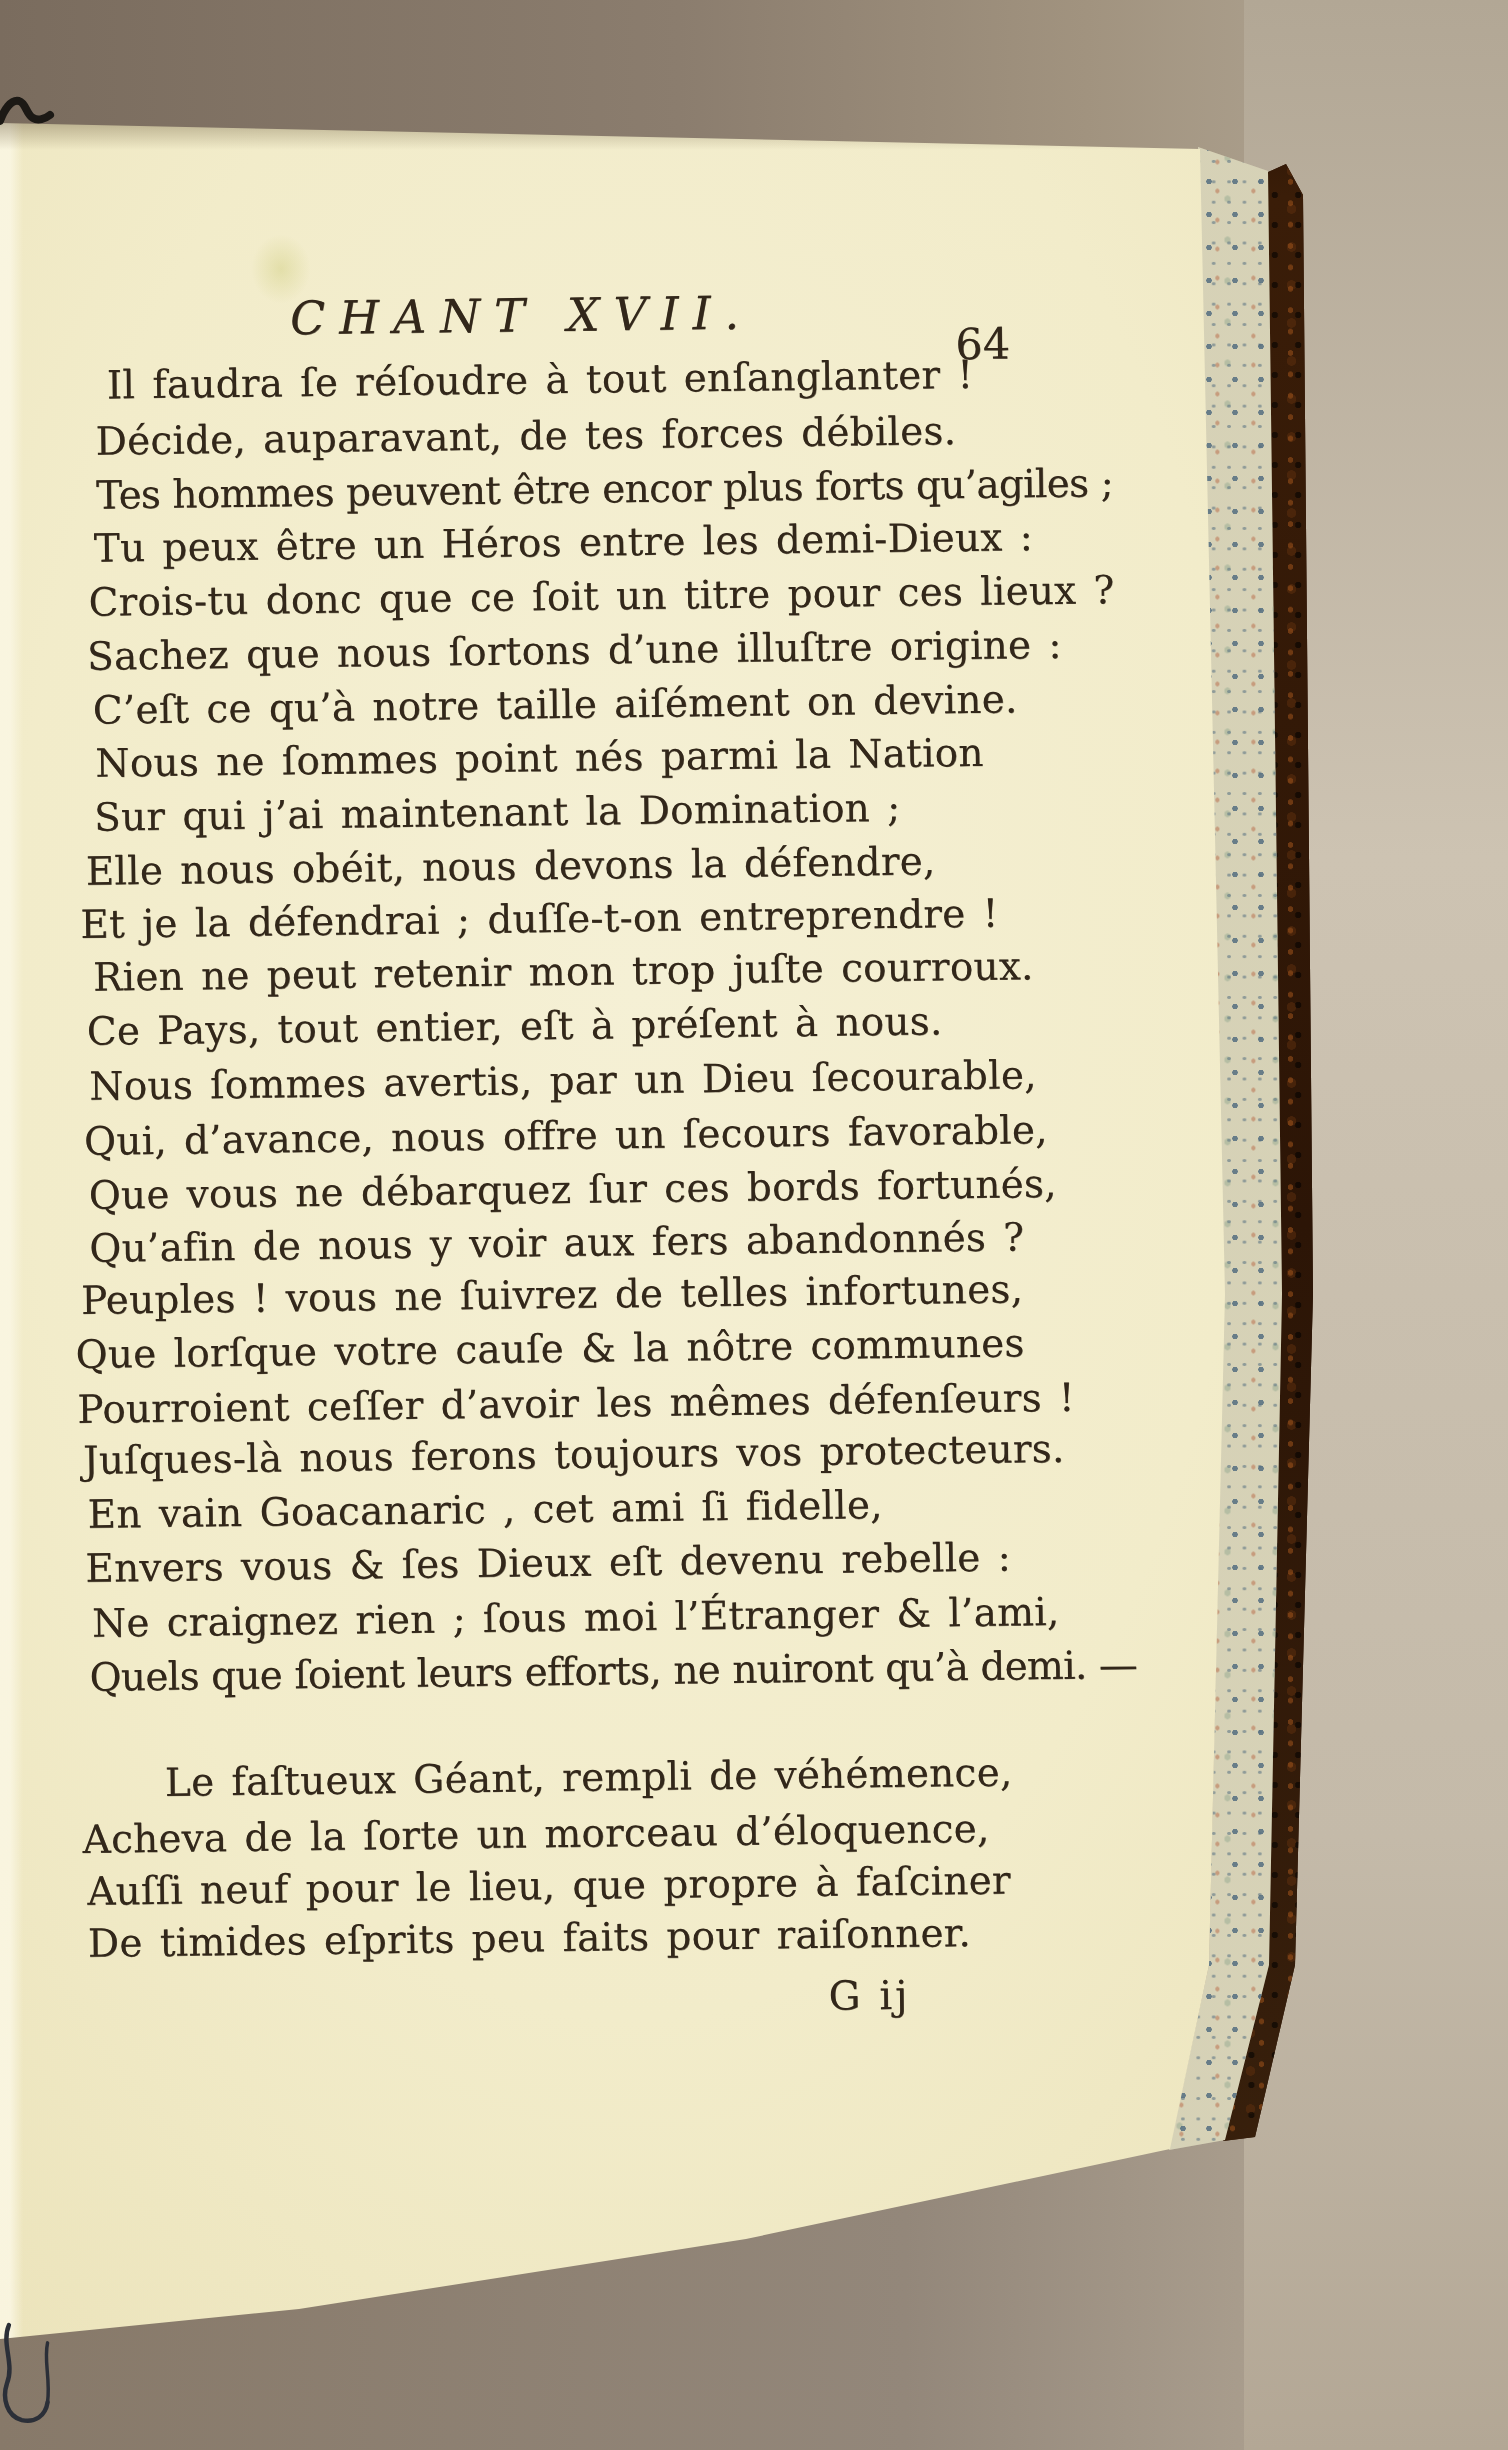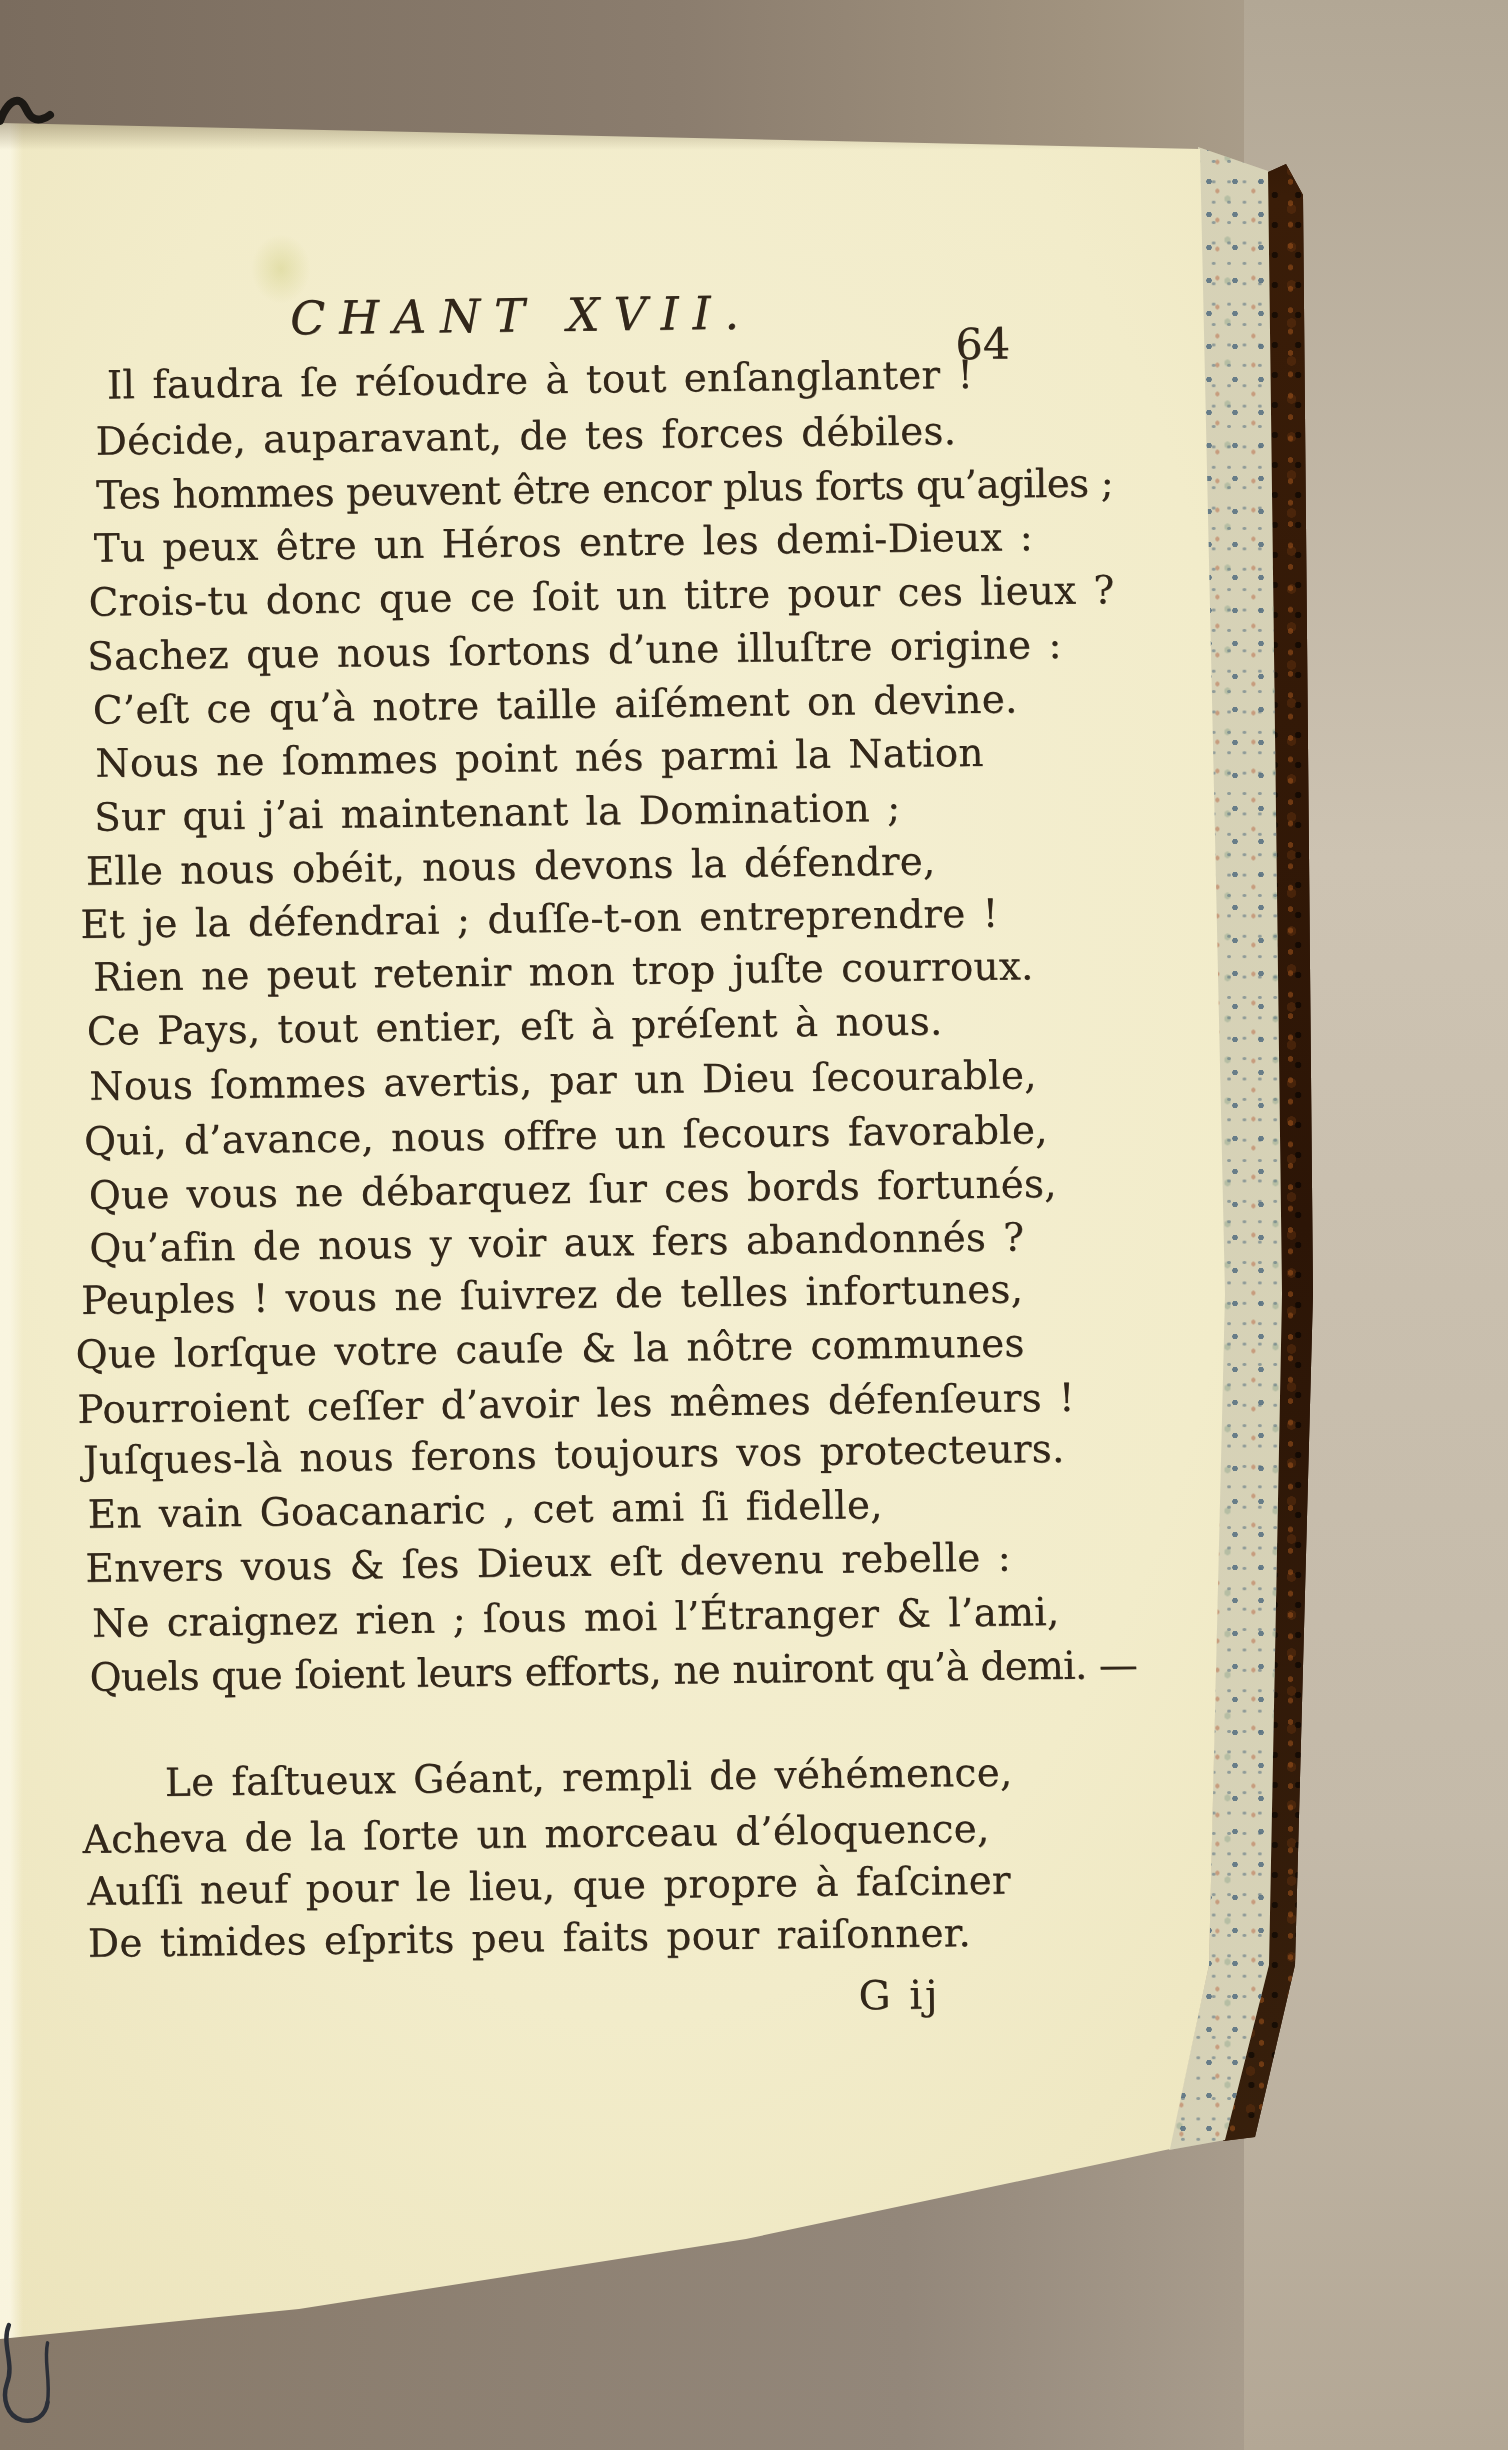--- a/index.html
+++ b/index.html
@@ -58,21 +58,21 @@
   .textblock{position:absolute;inset:0;transform:rotate(-0.7deg);
     transform-origin:149px 398px;color:#32271a;}
   .line{position:absolute;white-space:nowrap;font-size:39px;letter-spacing:0.2px;
     word-spacing:4.5px;text-shadow:0.3px 0.4px 0.4px rgba(48,38,26,.55);}
   .tight{letter-spacing:-0.7px;word-spacing:0.5px;}
   .header-title{position:absolute;left:291px;top:293px;font-size:46px;font-style:italic;
     letter-spacing:.30em;white-space:nowrap;text-shadow:0.4px 0.4px 0.5px rgba(40,30,18,.6);}
   .page-num{position:absolute;left:956px;top:329px;font-size:43px;white-space:nowrap;
     text-shadow:0.3px 0.4px 0.5px rgba(40,30,18,.55);}
   .signature{position:absolute;left:809px;top:1981px;font-size:40px;letter-spacing:3px;
-    white-space:nowrap;text-shadow:0.3px 0.4px 0.5px rgba(40,30,18,.55);margin-left:30px;}
+    white-space:nowrap;text-shadow:0.3px 0.4px 0.5px rgba(40,30,18,.55);}
 
   .thread{position:absolute;}
 </style>
 </head>
 <body>
 
 <div class="scene">
 
   <div class="bg-top"></div>
   <div class="bg-bottom"></div>

